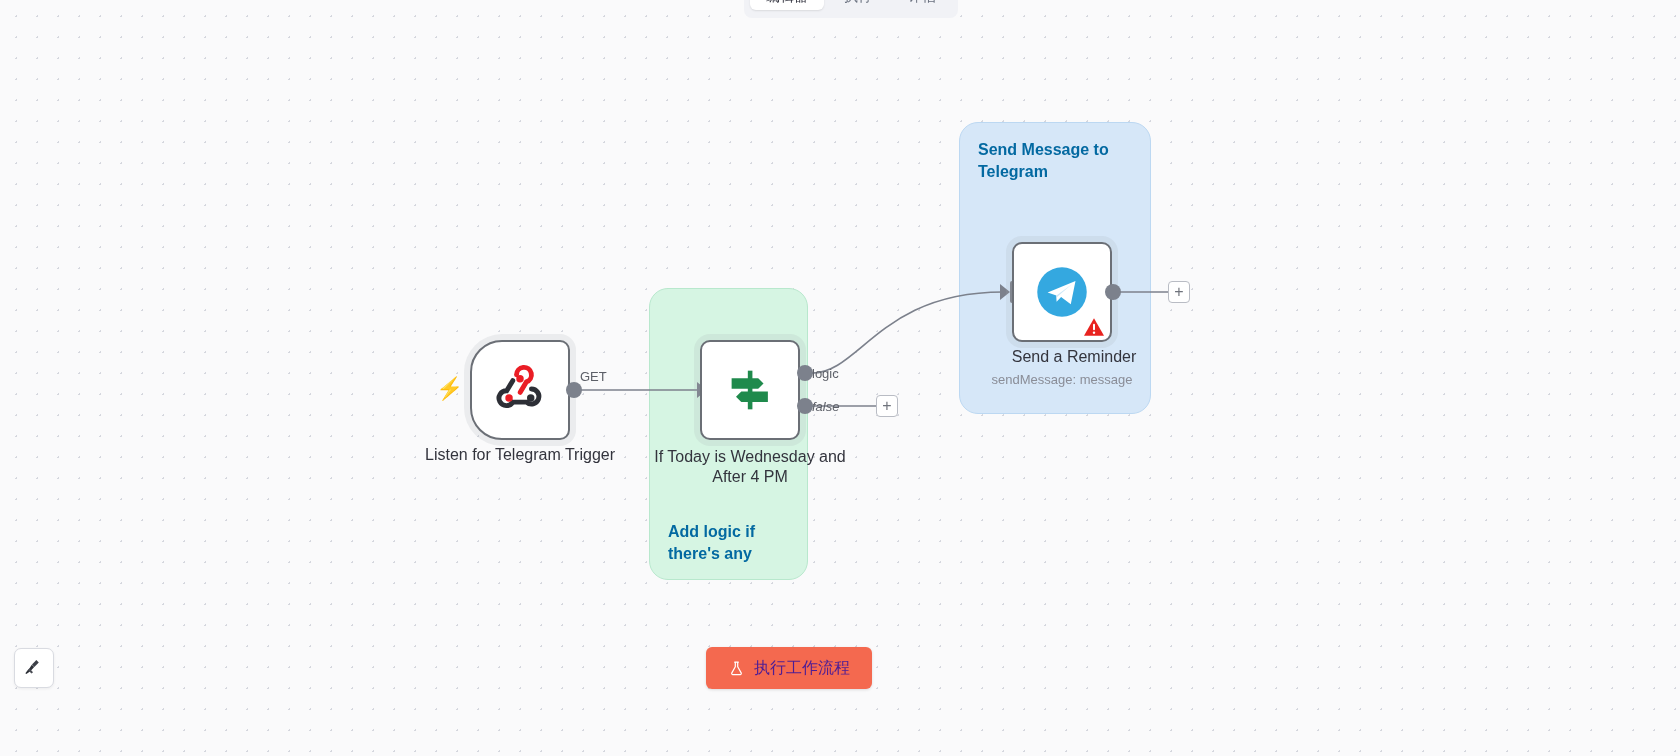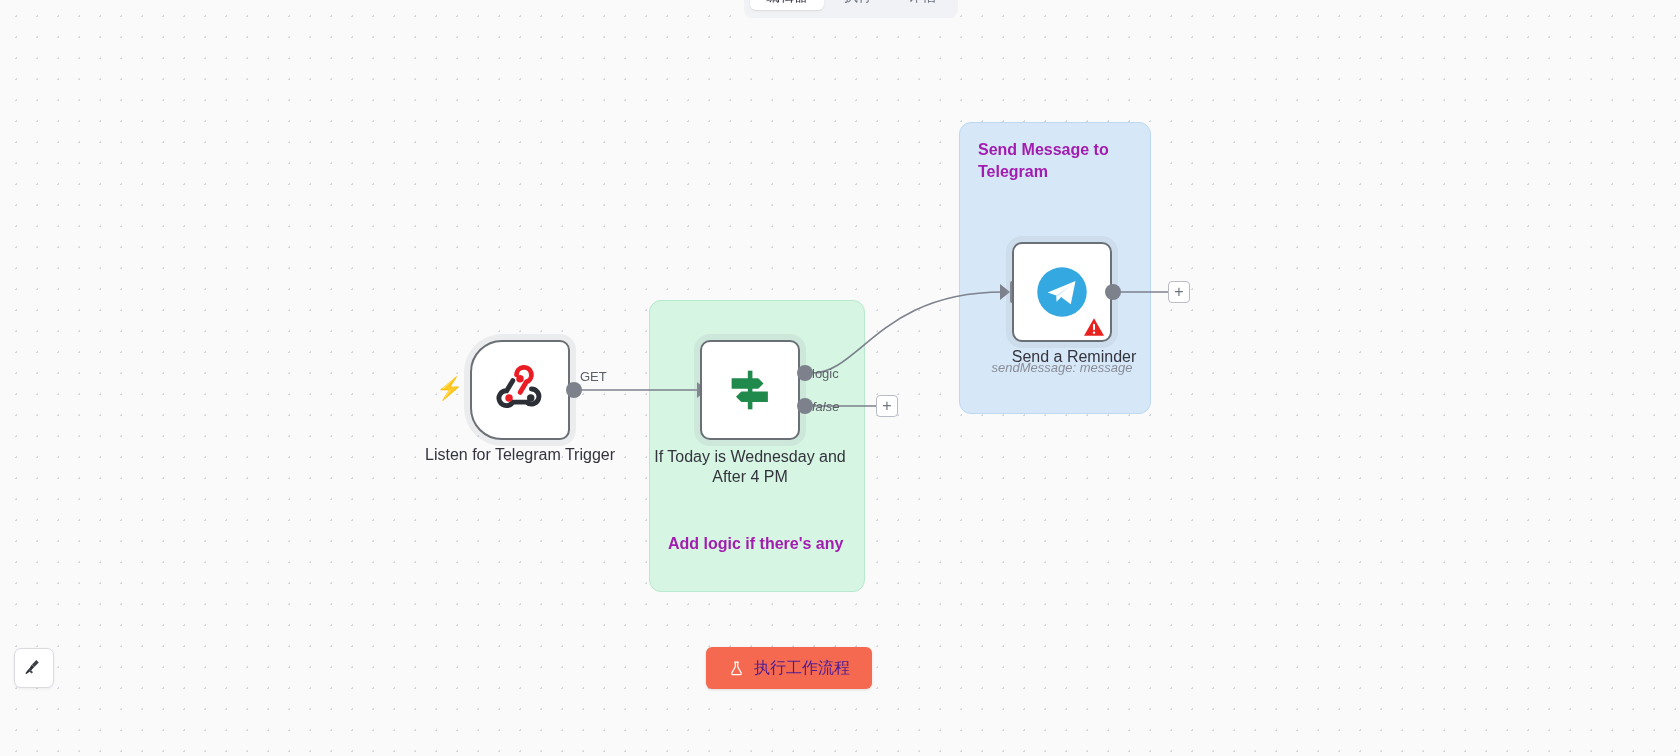--- a/index.html
+++ b/index.html
@@ -46,26 +46,26 @@
   .tab.active {
     background: #ffffff;
     color: #2d2e3a;
     box-shadow: 0 1px 2px rgba(0,0,0,.10);
     font-weight: 400;
   }
 
   
   .sticky {
     position: absolute;
-    border-radius: 12px;
+    border-radius: 19px;
     padding: 16px 18px;
     font-size: 16px;
     line-height: 1.38;
     font-weight: bold;
-    color: #a21caf;
+    color: #0369a1;
     overflow: hidden;
   }
   .sticky-white {
     background: #fbfbfd;
     border: 1px solid #e3e4ea;
   }
   .sticky-green {
     background: #d6f5e3;
     border: 1px solid #b8e8cd;
   }
@@ -214,21 +214,21 @@
 
 <div id="canvas">
 
   <div id="tabbar">
     <div class="tab active">编辑器</div>
     <div class="tab">执行</div>
     <div class="tab">评估</div>
   </div>
 
 
-  <div class="sticky sticky-green" style="left:649px; top:288px; width:216px; height:292px;margin-top:12px;">
+  <div class="sticky sticky-green" style="left:649px; top:288px; width:159px; height:292px;">
     <div class="note-sub" style="margin-top:216px;">Add logic if there's any</div>
   </div>
 
   <div class="sticky sticky-blue" style="left:959px; top:122px; width:192px; height:292px;">
     <div>Send Message to Telegram</div>
   </div>
 
   <svg class="edge" width="1680" height="756">
 
     <path d="M 578 390 L 700 390" stroke="#7c818c" stroke-width="1.7" fill="none"></path>
@@ -281,21 +281,21 @@
     </svg>
     <svg class="warn" viewBox="0 0 24 22">
       <path d="M12 1.5 L23 20.5 H1 Z" fill="#e8231f"></path>
       <rect x="10.9" y="7.5" width="2.2" height="7" rx="1.1" fill="#ffffff"></rect>
       <circle cx="12" cy="17.2" r="1.35" fill="#ffffff"></circle>
     </svg>
   </div>
   <div class="dot" style="left:1105px; top:284px;"></div>
   <div class="plus-btn" style="left:1168px; top:281px;">+</div>
   <div class="node-label" style="left:1062px; top:347px;margin-left:12px;">Send a Reminder</div>
-  <div class="node-sub" style="left:1062px; top:360px;font-style:italic;">sendMessage: message</div>
+  <div class="node-sub" style="left:1062px; top:372px;">sendMessage: message</div>
 
   <div id="tidy-btn">
     <svg width="22" height="22" viewBox="0 0 24 24">
       <path d="M14.6 3.4 L17.2 6.0 L12.4 10.8 L9.8 8.2 Z" fill="#3c3f47"></path>
       <path d="M9.6 8.4 L12.2 11.0 L9.0 14.4 C7.4 16.0 5.6 17.4 3.6 18.6 L2.6 17.6 C4.0 15.8 5.6 14.0 7.1 12.4 Z" fill="#2d3037"></path>
       <path d="M7.0 12.6 L11.0 16.6 L9.2 18.0 L5.6 14.4 Z" fill="#4a4d55"></path>
     </svg>
   </div>
 
   <button id="exec-btn">

